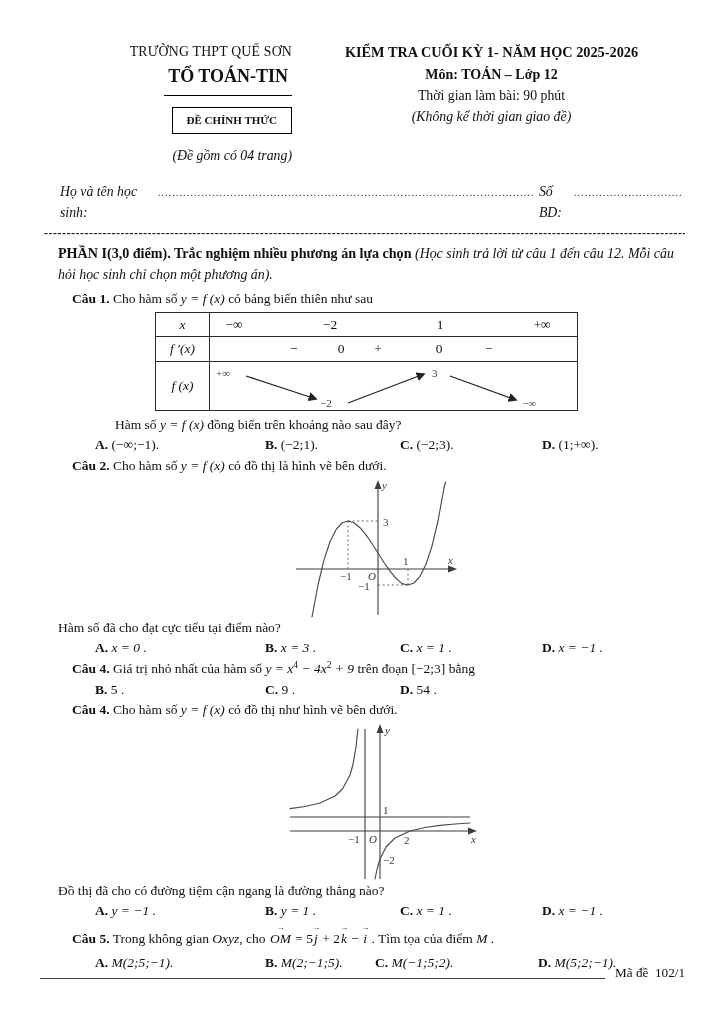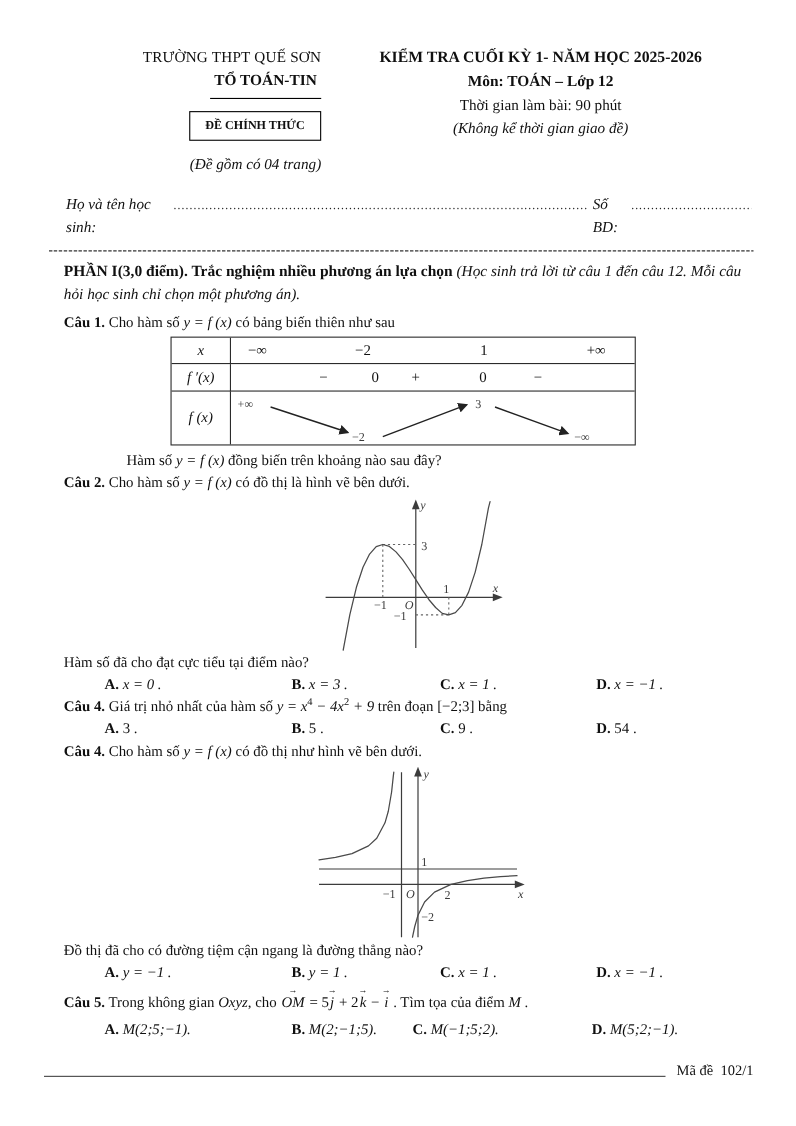--- a/index.html
+++ b/index.html
@@ -7,42 +7,42 @@
     width:724px;height:1024px;box-sizing:border-box;position:relative;
     margin:0 auto;background:#ffffff;color:#101010;
     font-family:"Liberation Serif","DejaVu Serif",serif;
     font-size:13.5px;line-height:1.5;overflow:hidden;
     padding:42px 39px 0 40px;
   }
   
   .header{display:flex;}
   .h-left{width:252px;text-align:right;}
   .school{font-size:13.8px;letter-spacing:.2px;}
-  .dept{display:inline-block;font-weight:bold;font-size:14px;padding:0 4px 5px;border-bottom:1.6px solid #000;}
+  .dept{display:inline-block;font-weight:bold;font-size:18px;padding:0 4px 5px;border-bottom:1.6px solid #000;}
   .official-wrap{margin-top:11px;}
   .official-box{display:inline-block;border:1.4px solid #000;padding:4px 14px 5px;font-weight:bold;font-size:11px;}
   .pages-note{font-style:italic;margin-top:12px;font-size:13.8px;}
   .h-right{flex:1;text-align:center;padding-left:6px;}
   .title{font-weight:bold;font-size:14.3px;}
   .subject{font-weight:bold;font-size:14px;margin-top:1px;}
   .duration{margin-top:1px;font-size:13.8px;}
   .duration-note{font-style:italic;font-size:13.8px;}
   .code-wrap{text-align:right;margin-top:12px;padding-right:26px;}
   .code-box{display:inline-block;border:1.5px solid #000;padding:3px 13px 4px;font-weight:bold;font-size:14px;}
   
   .student-row{display:flex;align-items:baseline;font-style:italic;font-size:13.8px;margin:15px 2px 0 20px;}
   .dots{overflow:hidden;white-space:nowrap;font-style:normal;font-size:10.5px;letter-spacing:1px;color:#222;}
   .dots.name{flex:1 1 auto;margin:0 4px;}
   .dots.id{width:126px;}
   .separator{overflow:hidden;white-space:nowrap;height:15px;font-weight:bold;font-size:12px;letter-spacing:.5px;margin:1px 0 0 4px;}
   
   .part-heading{margin:4px 0 3px 18px;font-size:13.9px;}
   .part-heading b{font-size:14.1px;}
   .part-heading i{font-size:13.9px;}
-  .q-line{margin-left:18px;}
+  .q-line{margin-left:32px;}
   .qnum{font-weight:bold;}
   .m{font-style:italic;}
   .subq{margin-left:18px;}
   .subq.indent{margin-left:75px;}
   .opts{display:grid;grid-template-columns:170px 135px 142px auto;margin-left:55px;}
   .opts.q5{grid-template-columns:170px 110px 163px auto;}
   .ol{font-weight:bold;}
   sup{font-size:9.5px;vertical-align:5px;}
   .vec{font-style:italic;position:relative;display:inline-block;padding:0 1px;}
   .vec::after{content:"\2192";position:absolute;left:50%;top:-0.8em;transform:translateX(-50%);font-size:.6em;font-style:normal;}
@@ -136,20 +136,26 @@
           <line x1="138" y1="41" x2="214" y2="12" stroke="#222" stroke-width="1.3" marker-end="url(#ar)"></line>
           <text x="222" y="15" class="gnum" font-size="13">3</text>
           <line x1="240" y1="14" x2="306" y2="38" stroke="#222" stroke-width="1.3" marker-end="url(#ar)"></line>
           <text x="312" y="45" class="gnum" font-size="13">−∞</text>
         </svg>
       </div>
     </div>
 
     <div class="subq indent"><span>Hàm số </span><span class="m">y = f (x)</span><span> đồng biến trên khoảng nào sau đây?</span></div>
 
+    <div class="opts">
+      <div><span class="ol">A.</span> <span>(−∞;−1).</span></div>
+      <div><span class="ol">B.</span> <span>(−2;1).</span></div>
+      <div><span class="ol">C.</span> <span>(−2;3).</span></div>
+      <div><span class="ol">D.</span> <span>(1;+∞).</span></div>
+    </div>
   </div>
 
   <div>
     <div class="q-line"><span class="qnum">Câu 2.</span><span> Cho hàm số </span><span class="m">y = f (x)</span><span> có đồ thị là hình vẽ bên dưới.</span></div>
 
     <div class="fig">
       <svg width="172" height="141" viewBox="0 0 172 141">
         <line class="axis" x1="6" y1="92" x2="162" y2="92"></line>
         <polygon class="ah" points="158,88.5 167,92 158,95.5"></polygon>
         <line class="axis" x1="88" y1="8" x2="88" y2="138"></line>
@@ -176,21 +182,20 @@
       <div><span class="ol">B.</span> <span class="m">x = 3 .</span></div>
       <div><span class="ol">C.</span> <span class="m">x = 1 .</span></div>
       <div><span class="ol">D.</span> <span class="m">x = −1 .</span></div>
     </div>
   </div>
 
   <div>
     <div class="q-line"><span class="qnum">Câu 4.</span><span> Giá trị nhỏ nhất của hàm số </span><span class="m">y = x</span><sup>4</sup><span class="m"> − 4x</span><sup>2</sup><span class="m"> + 9</span><span> trên đoạn </span><span>[−2;3]</span><span> bằng</span></div>
 
     <div class="opts">
-      <div><span class="ol">A.</span> <span>3 .</span></div>
       <div><span class="ol">B.</span> <span>5 .</span></div>
       <div><span class="ol">C.</span> <span>9 .</span></div>
       <div><span class="ol">D.</span> <span>54 .</span></div>
     </div>
   </div>
 
   <div>
     <div class="q-line"><span class="qnum">Câu 4.</span><span> Cho hàm số </span><span class="m">y = f (x)</span><span> có đồ thị như hình vẽ bên dưới.</span></div>
 
     <div class="fig q4">

